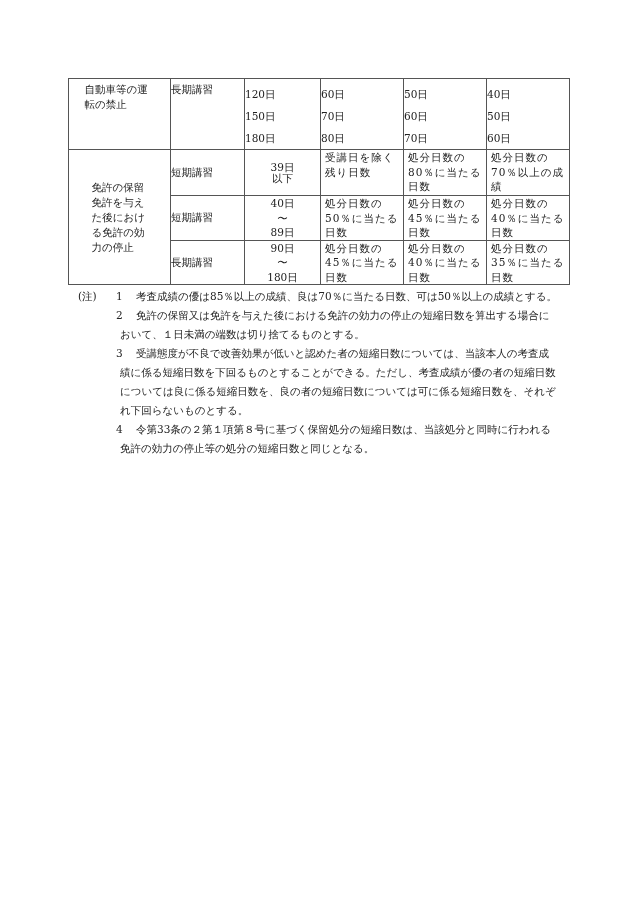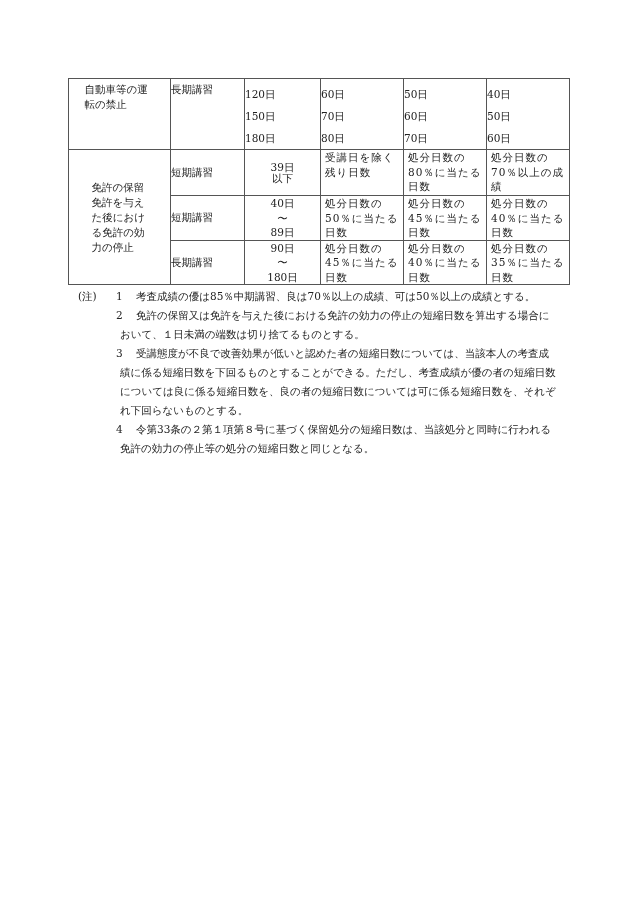--- a/index.html
+++ b/index.html
@@ -91,21 +91,21 @@
       <td class="c5 pct">処分日数の40％に当たる日数</td>
       <td class="c6 pct">処分日数の35％に当たる日数</td>
     </tr>
   </tbody>
     </table>
 
   <div class="notes">
     <div class="note-row">
       <span class="note-prefix">(注)</span>
       <span class="note-num">1</span>
-      <div class="note-text">考査成績の優は85％中期講習、良は70％以上の成績、可は50％以上の成績とする。</div>
+      <div class="note-text">考査成績の優は85％以上の成績、良は70％に当たる日数、可は50％以上の成績とする。</div>
     </div>
     <div class="note-row">
       <span class="note-num">2</span>
       <div class="note-text">免許の保留又は免許を与えた後における免許の効力の停止の短縮日数を算出する場合において、１日未満の端数は切り捨てるものとする。</div>
     </div>
     <div class="note-row">
       <span class="note-num">3</span>
       <div class="note-text">受講態度が不良で改善効果が低いと認めた者の短縮日数については、当該本人の考査成績に係る短縮日数を下回るものとすることができる。ただし、考査成績が優の者の短縮日数については良に係る短縮日数を、良の者の短縮日数については可に係る短縮日数を、それぞれ下回らないものとする。</div>
     </div>
     <div class="note-row">

